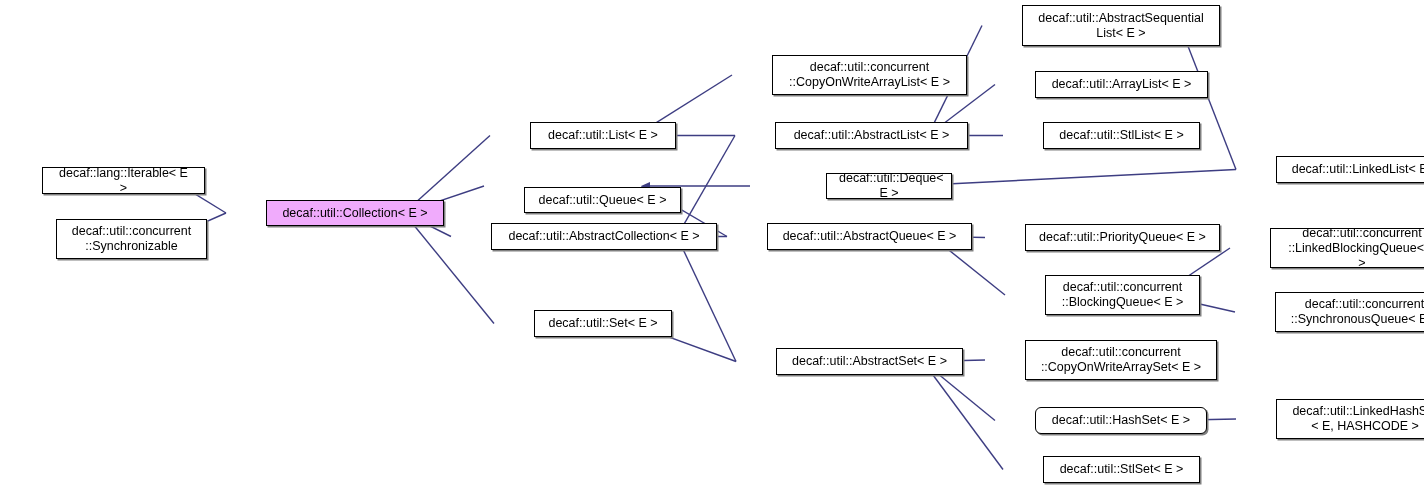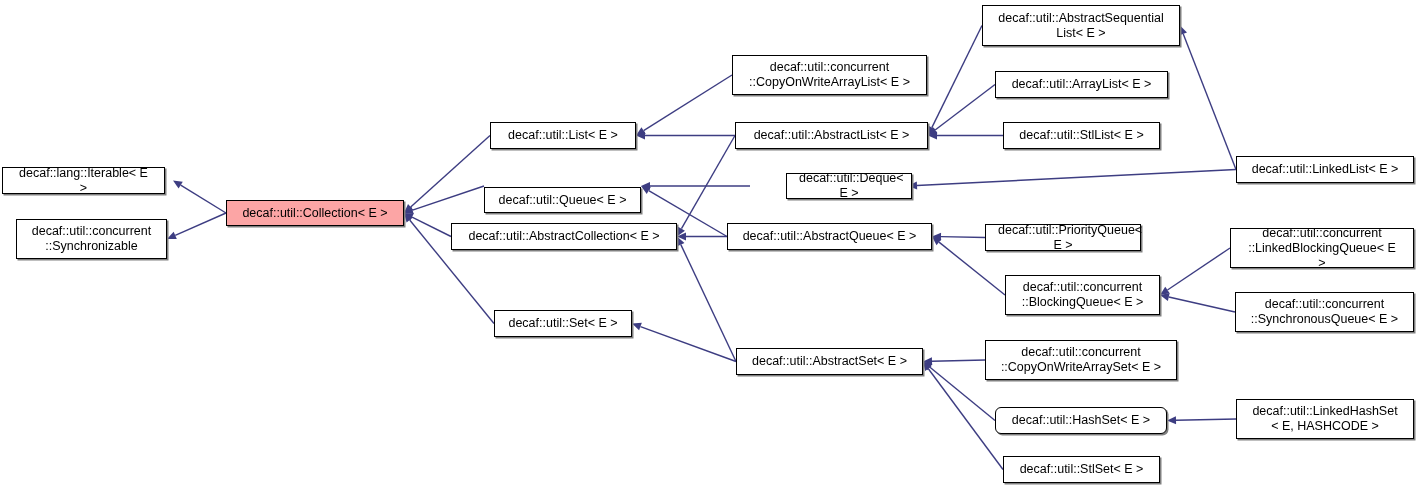--- a/index.html
+++ b/index.html
@@ -32,23 +32,24 @@
     color: #000000;
     font-size: 12.5px;
     line-height: 15px;
     display: flex;
     align-items: center;
     justify-content: center;
     text-align: center;
     white-space: pre-line;
     box-shadow: 1.5px 1.5px 0 0 #808080;
     padding: 1px 12px;
+    margin-left: 40px;
   }
   .node.highlight {
-    background: #fca5a5;
+    background: #f0abfc;
   }
   .node-label {
     display: block;
     width: 100%;
   }
 </style>
 </head>
 <body>
 
 <div id="diagram">
@@ -120,21 +121,21 @@
       <div class="node" style="left: 732px; top: 55px; width: 195px; height: 40px;"><span class="node-label">decaf::util::concurrent
 ::CopyOnWriteArrayList&lt; E &gt;</span></div>
       <div class="node" style="left: 735px; top: 122px; width: 193px; height: 27px;"><span class="node-label">decaf::util::AbstractList&lt; E &gt;</span></div>
       <div class="node" style="left: 786px; top: 173px; width: 126px; height: 26px;"><span class="node-label">decaf::util::Deque&lt; E &gt;</span></div>
       <div class="node" style="left: 727px; top: 223px; width: 205px; height: 27px;"><span class="node-label">decaf::util::AbstractQueue&lt; E &gt;</span></div>
       <div class="node" style="left: 736px; top: 348px; width: 187px; height: 27px; justify-content: center;"><span class="node-label">decaf::util::AbstractSet&lt; E &gt;</span></div>
       <div class="node" style="left: 982px; top: 5px; width: 198px; height: 41px;"><span class="node-label">decaf::util::AbstractSequential
 List&lt; E &gt;</span></div>
       <div class="node" style="left: 995px; top: 71px; width: 173px; height: 27px;"><span class="node-label">decaf::util::ArrayList&lt; E &gt;</span></div>
       <div class="node" style="left: 1003px; top: 122px; width: 157px; height: 27px;"><span class="node-label">decaf::util::StlList&lt; E &gt;</span></div>
-      <div class="node" style="left: 985px; top: 224px; width: 156px; height: 27px;"><span class="node-label">decaf::util::PriorityQueue&lt; E &gt;</span></div>
+      <div class="node" style="left: 985px; top: 224px; width: 195px; height: 27px;"><span class="node-label">decaf::util::PriorityQueue&lt; E &gt;</span></div>
       <div class="node" style="left: 1005px; top: 275px; width: 155px; height: 40px;"><span class="node-label">decaf::util::concurrent
 ::BlockingQueue&lt; E &gt;</span></div>
       <div class="node" style="left: 985px; top: 340px; width: 192px; height: 40px;"><span class="node-label">decaf::util::concurrent
 ::CopyOnWriteArraySet&lt; E &gt;</span></div>
       <div class="node" style="left: 995px; top: 407px; width: 172px; height: 27px; border-radius: 6px;"><span class="node-label">decaf::util::HashSet&lt; E &gt;</span></div>
       <div class="node" style="left: 1003px; top: 456px; width: 157px; height: 27px;"><span class="node-label">decaf::util::StlSet&lt; E &gt;</span></div>
       <div class="node" style="left: 1236px; top: 156px; width: 178px; height: 27px;"><span class="node-label">decaf::util::LinkedList&lt; E &gt;</span></div>
       <div class="node" style="left: 1230px; top: 228px; width: 184px; height: 40px;"><span class="node-label">decaf::util::concurrent
 ::LinkedBlockingQueue&lt; E &gt;</span></div>
       <div class="node" style="left: 1235px; top: 292px; width: 179px; height: 40px;"><span class="node-label">decaf::util::concurrent

